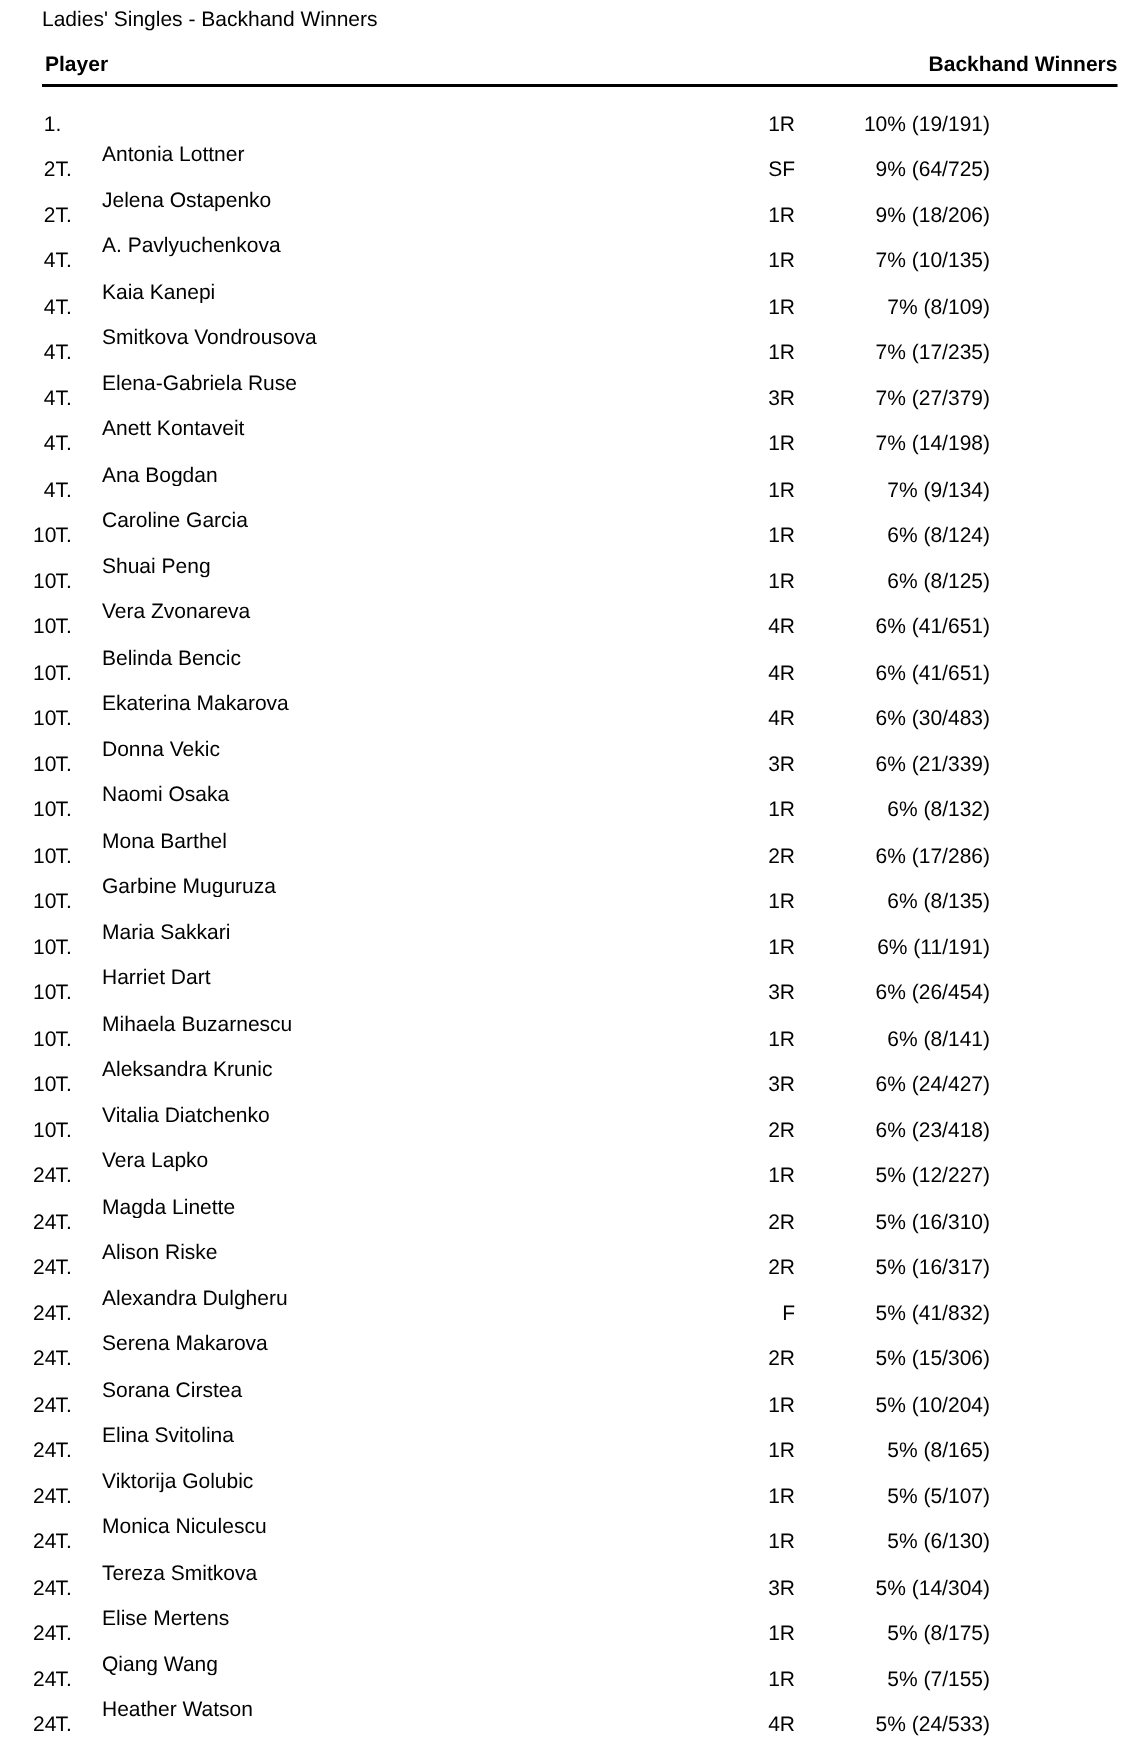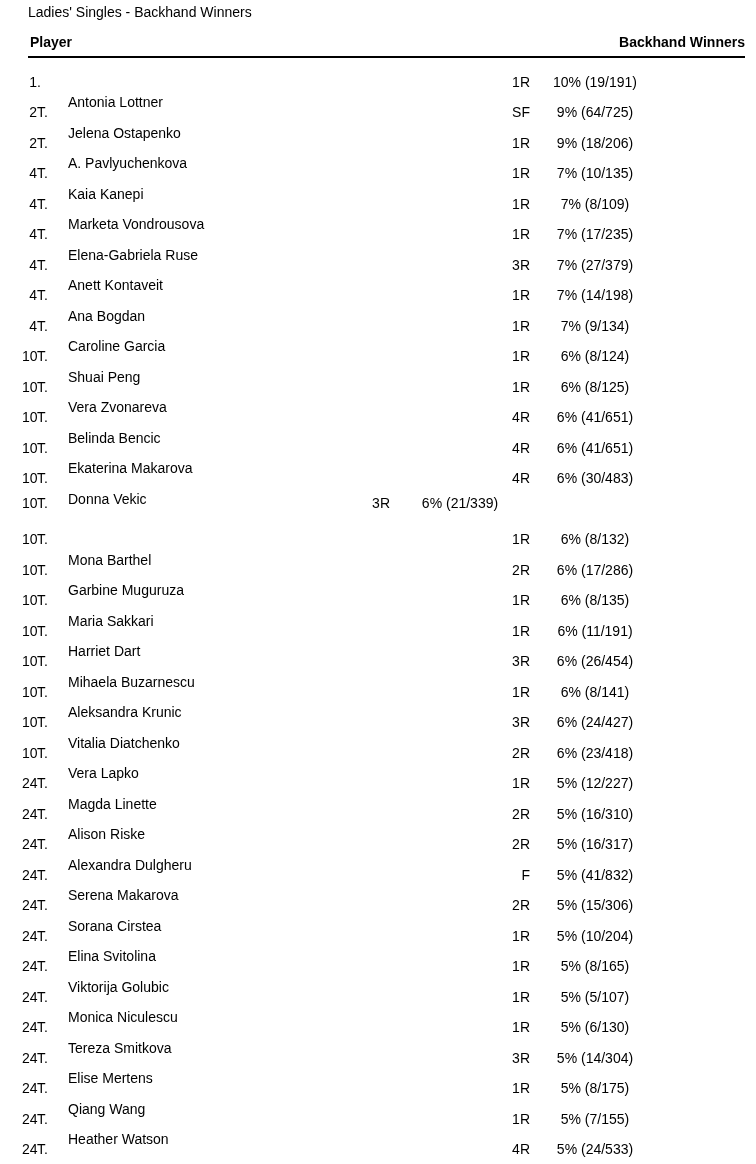--- a/index.html
+++ b/index.html
@@ -63,21 +63,21 @@
   }
   .name {
     white-space: nowrap;
     overflow: hidden;
     margin-top: 41px;
   }
   .round {
     text-align: right;
   }
   .value {
-    text-align: center;
+    text-align: right;
     white-space: nowrap;
   }
 </style>
 </head>
 <body>
 
 <div class="title">Ladies' Singles - Backhand Winners</div>
 
 <div class="header-row">
   <div class="header-player">Player</div>
@@ -126,21 +126,21 @@
       <div class="name">Kaia Kanepi</div>
       <div class="round">1R</div>
       <div class="value">7% (10/135)</div>
     </div>
 
     <div class="row">
       <div class="rank">
         <span class="rank-num">4</span>
         <span class="rank-suffix">T.</span>
       </div>
-      <div class="name">Marketa Vondrousova</div>
+      <div class="name">Smitkova Vondrousova</div>
       <div class="round">1R</div>
       <div class="value">7% (8/109)</div>
     </div>
 
     <div class="row">
       <div class="rank">
         <span class="rank-num">4</span>
         <span class="rank-suffix">T.</span>
       </div>
       <div class="name">Elena-Gabriela Ruse</div>
@@ -226,20 +226,21 @@
       <div class="name">Donna Vekic</div>
       <div class="round">4R</div>
       <div class="value">6% (30/483)</div>
     </div>
 
     <div class="row">
       <div class="rank">
         <span class="rank-num">10</span>
         <span class="rank-suffix">T.</span>
       </div>
+      <div class="name">Naomi Osaka</div>
       <div class="round">3R</div>
       <div class="value">6% (21/339)</div>
     </div>
 
     <div class="row">
       <div class="rank">
         <span class="rank-num">10</span>
         <span class="rank-suffix">T.</span>
       </div>
       <div class="name">Mona Barthel</div>

